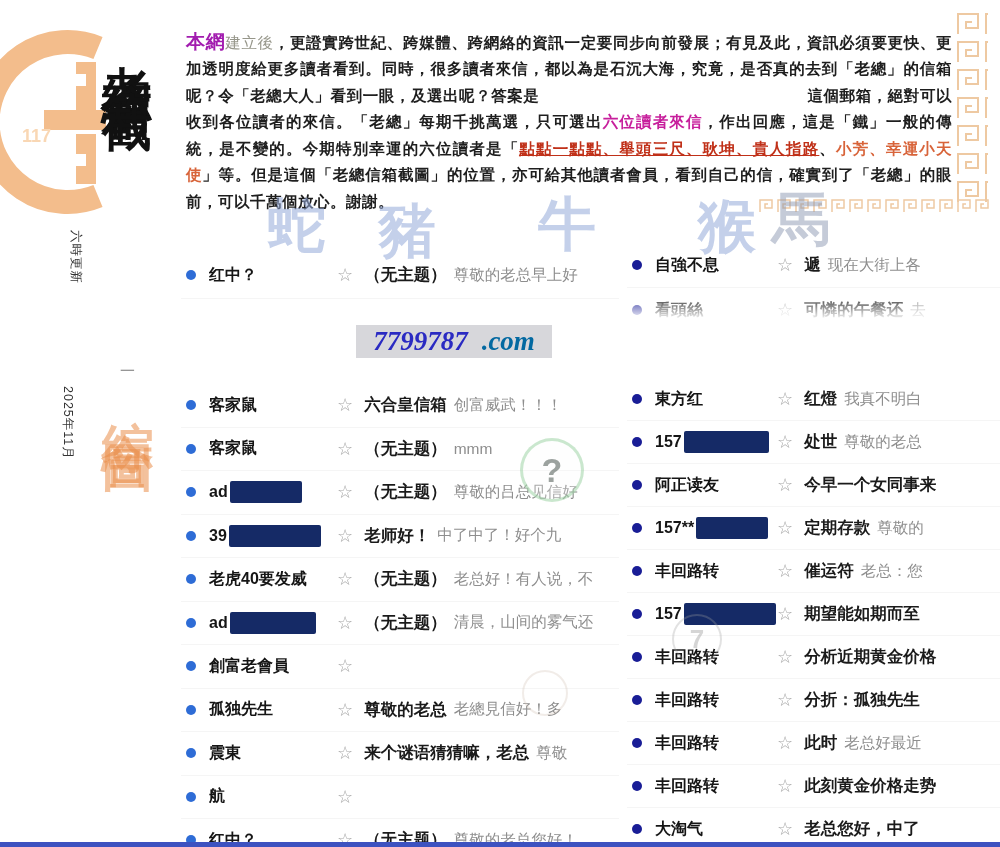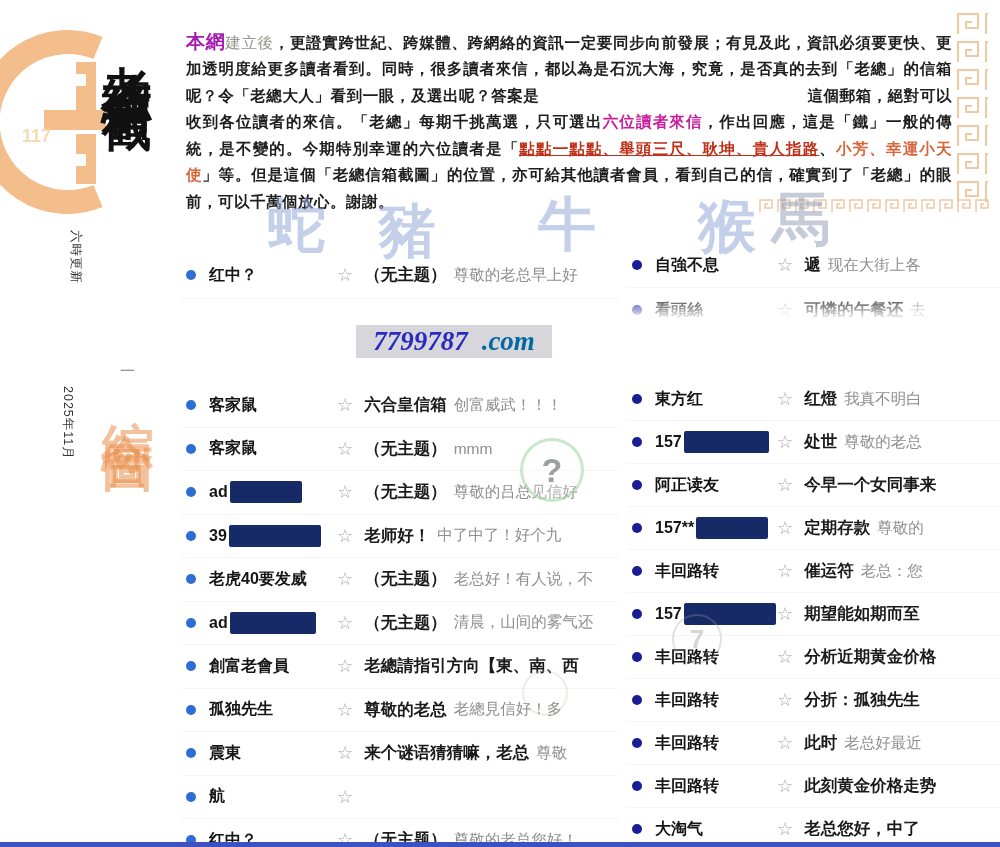--- a/index.html
+++ b/index.html
@@ -254,21 +254,20 @@
     <span class="star">☆</span>
     <span class="subject">（无主题）</span>
     <span class="preview">清晨，山间的雾气还</span>
   </div>
     <div class="mail-row">
     <span class="dot"></span>
     <span class="sender">
         <span class="sender-text">創富老會員</span>
       </span>
     <span class="star">☆</span>
-    <span class="subject">老總請指引方向【東、南、西</span>
 
   </div>
     <div class="mail-row">
     <span class="dot"></span>
     <span class="sender">
         <span class="sender-text">孤独先生</span>
       </span>
     <span class="star">☆</span>
     <span class="subject">尊敬的老总</span>
     <span class="preview">老總見信好！多</span>

